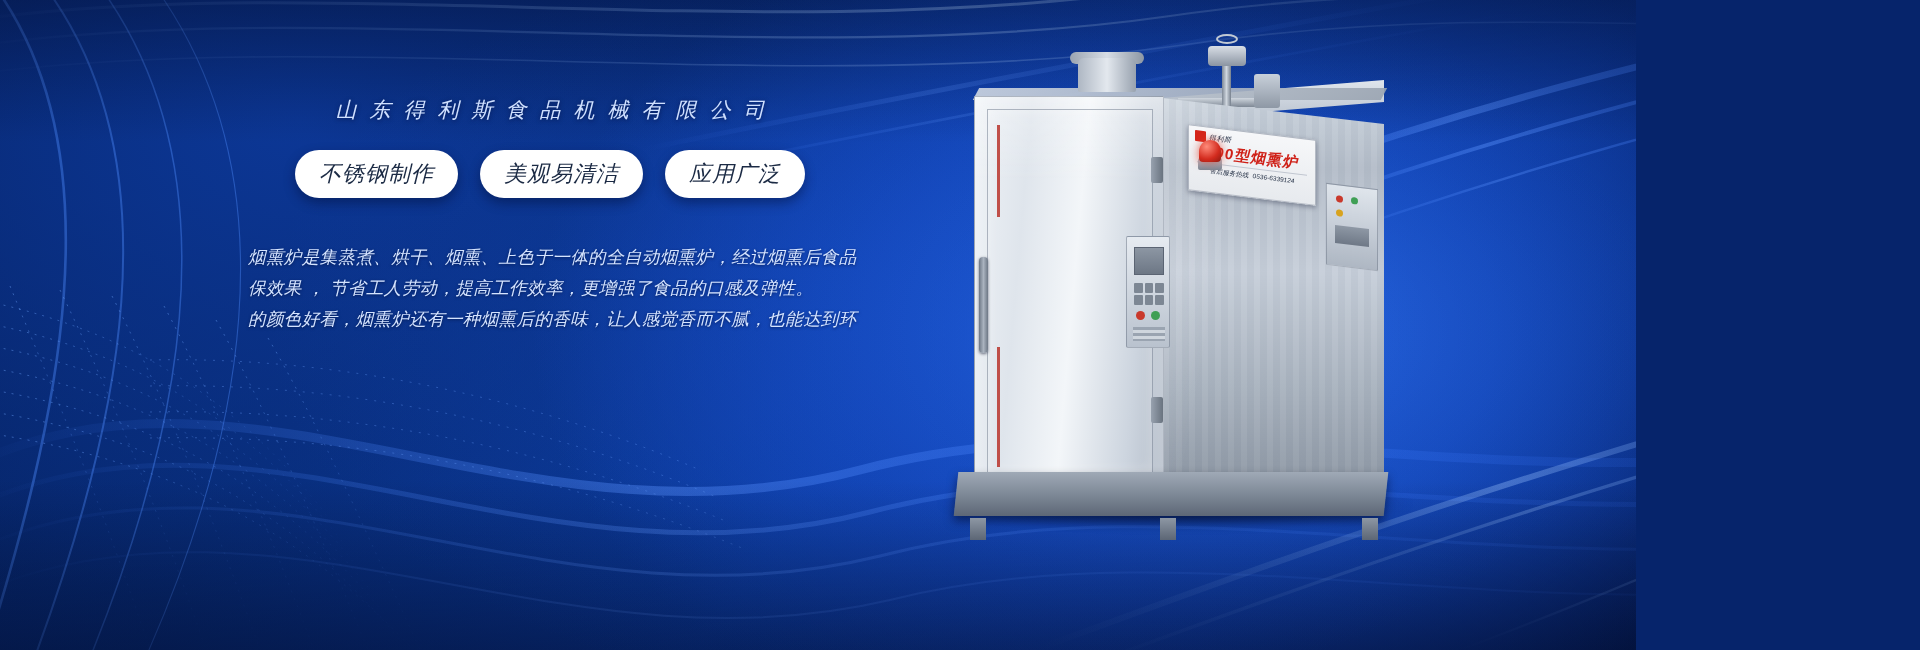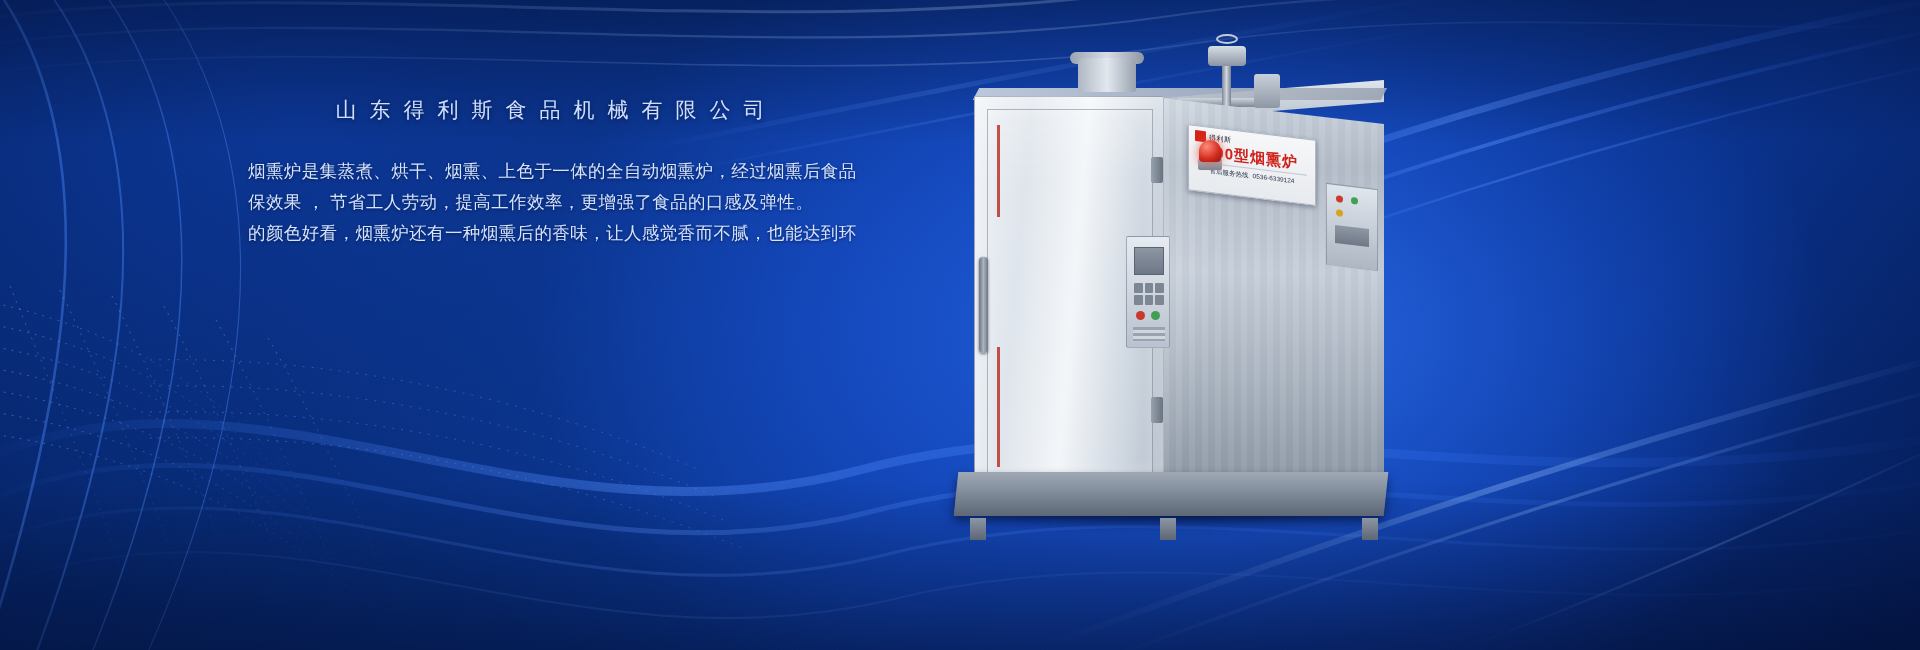--- a/index.html
+++ b/index.html
@@ -2,25 +2,26 @@
 <html><head>
 <meta charset="utf-8">
 <style>
   * { margin:0; padding:0; box-sizing:border-box; }
   html,body { width:1920px; height:650px; overflow:hidden; }
   body {
     font-family:"Liberation Sans", sans-serif;
     background:#06246b;
   }
   #banner {
-    position:relative; width:1920px; height:650px; overflow:hidden;
+    position:relative; width:1636px; height:650px; overflow:hidden;
     background:
       radial-gradient(ellipse 900px 620px at 1180px 330px, #1b56d8 0%, #1447bb 35%, rgba(10,45,130,0) 72%),
       radial-gradient(ellipse 1100px 700px at 300px 120px, #0c3796 0%, rgba(8,40,110,0.2) 70%),
       linear-gradient(125deg, #041c57 0%, #072b75 28%, #0b3da4 55%, #0a3390 78%, #04184d 100%);
+    font-style: italic;
   }
 
   
   .layer { position:absolute; inset:0; }
   .lines-svg { position:absolute; inset:0; width:1920px; height:650px; }
 
   .vignette {
     position:absolute; inset:0;
     background:
       radial-gradient(ellipse 1000px 560px at 960px 320px, rgba(26,86,214,0.22) 0%, rgba(0,0,0,0) 70%),
@@ -47,21 +48,21 @@
   .pills {
     margin-top:26px; display:flex; gap:22px; justify-content:center;
   }
   .pill {
     background:#ffffff; color:#1b2a44;
     border-radius:999px; padding:9px 24px;
     font-size:22px; letter-spacing:1px; white-space:nowrap;
     box-shadow:0 5px 12px rgba(2,14,54,.45);
   }
   .desc {
-    margin-top:32px; width:560px; margin-left:8px;
+    margin-top:44px; width:560px; margin-left:8px;
     color:#d5e4ff; font-size:17.5px; line-height:1.78;
     letter-spacing:.4px;
     text-shadow:0 1px 3px rgba(2,14,54,.65);
   }
   .desc div { white-space:nowrap; }
 
   
   .machine { position:absolute; left:930px; top:40px; width:560px; height:500px; }
 
   .floor-shadow {
@@ -343,20 +344,25 @@
         <path d="M150,412 C340,408 540,444 728,522"></path>
         <path d="M150,438 C350,434 550,470 742,548"></path>
       </g>
     </svg>
     <div class="vignette"></div>
   </div>
 
   <div class="text-block">
     <div class="company">山东得利斯食品机械有限公司</div>
 
+    <div class="pills">
+      <div class="pill">不锈钢制作</div>
+      <div class="pill">美观易清洁</div>
+      <div class="pill">应用广泛</div>
+    </div>
 
     <div class="desc">
       <div>烟熏炉是集蒸煮、烘干、烟熏、上色于一体的全自动烟熏炉，经过烟熏后食品</div>
       <div>保效果 ， 节省工人劳动，提高工作效率，更增强了食品的口感及弹性。</div>
       <div>的颜色好看，烟熏炉还有一种烟熏后的香味，让人感觉香而不腻，也能达到环</div>
     </div>
   </div>
 
   <div class="machine">
 

